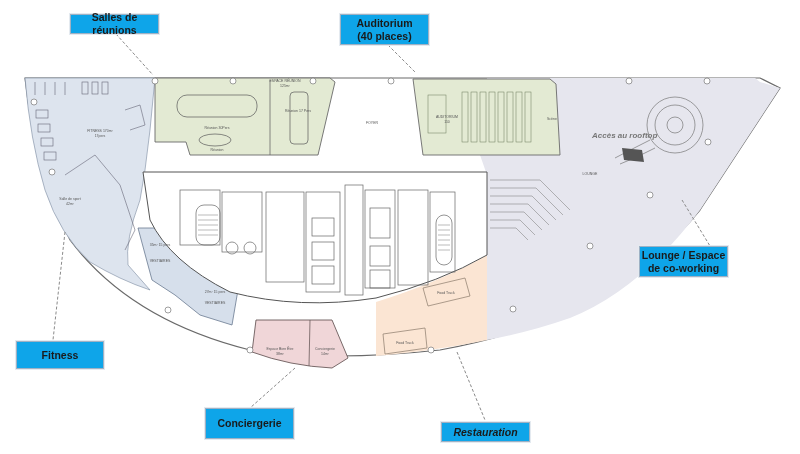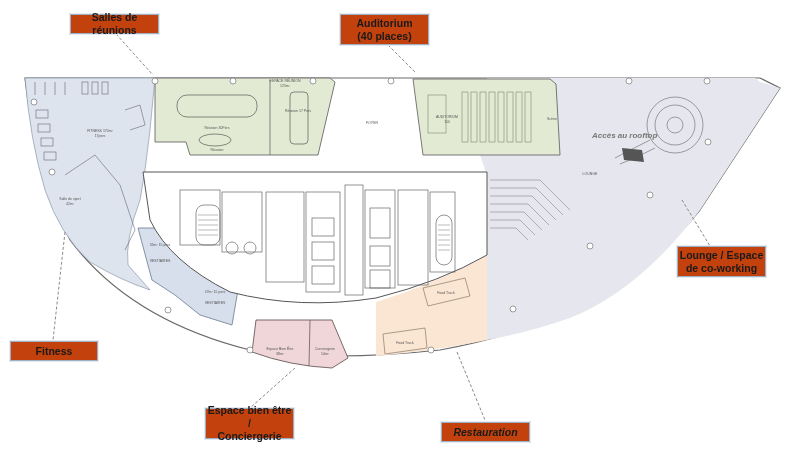--- a/index.html
+++ b/index.html
@@ -1,19 +1,19 @@
 <!DOCTYPE html>
 <html><head>
 <meta charset="utf-8">
 <style>
   html, body { margin: 0; padding: 0; background: #ffffff; }
   body { width: 800px; height: 454px; position: relative; overflow: hidden; font-family: "Liberation Sans", sans-serif; }
   #plan { position: absolute; left: 0; top: 0; width: 800px; height: 454px; }
   .callout {
-    position: absolute; background: #c2410c; border: 1px solid #9fb1c4;
+    position: absolute; background: #0ea5e9; border: 1px solid #9fb1c4;
     box-shadow: 0 0 0 1px #e4eaf0;
     font-family: "Liberation Sans", sans-serif; font-weight: bold; font-size: 10.5px;
     color: #1a1a1a; text-align: center; line-height: 13px;
     display: flex; flex-direction: column; align-items: center; justify-content: center;
     box-sizing: border-box;
   }
   .svgtxt { font-family: "Liberation Sans", sans-serif; }
 </style>
 </head>
 <body>
@@ -191,29 +191,28 @@
 
 <div class="callout" style="left:70px; top:14px; width:89px; height:20px;">
   <span>Salles de réunions</span>
 </div>
 
 <div class="callout" style="left:340px; top:14px; width:89px; height:31px;">
   <span>Auditorium</span>
   <span>(40 places)</span>
 </div>
 
-<div class="callout" style="left:677px; top:246px; width:89px; height:31px;">
+<div class="callout" style="left:639px; top:246px; width:89px; height:31px;">
   <span>Lounge / Espace</span>
   <span>de co-working</span>
 </div>
 
-<div class="callout" style="left:10px; top:341px; width:88px; height:20px;">
+<div class="callout" style="left:16px; top:341px; width:88px; height:28px;">
   <span>Fitness</span>
 </div>
 
 <div class="callout" style="left:205px; top:408px; width:89px; height:31px;">
-  <span>Espace bien être  /</span>
   <span>Conciergerie</span>
 </div>
 
 <div class="callout" style="left:441px; top:422px; width:89px; height:20px;font-style:italic;">
   <span>Restauration</span>
 </div>
 
 </body></html>

